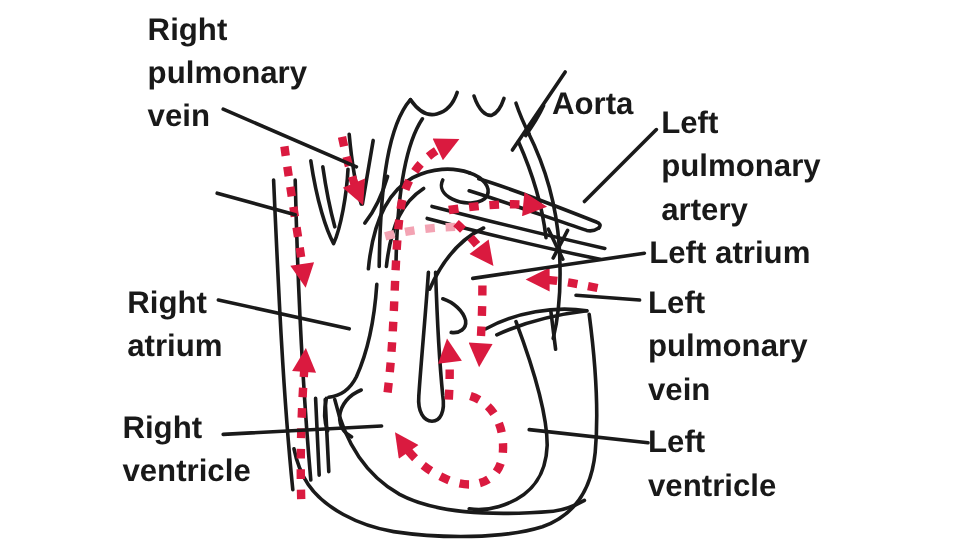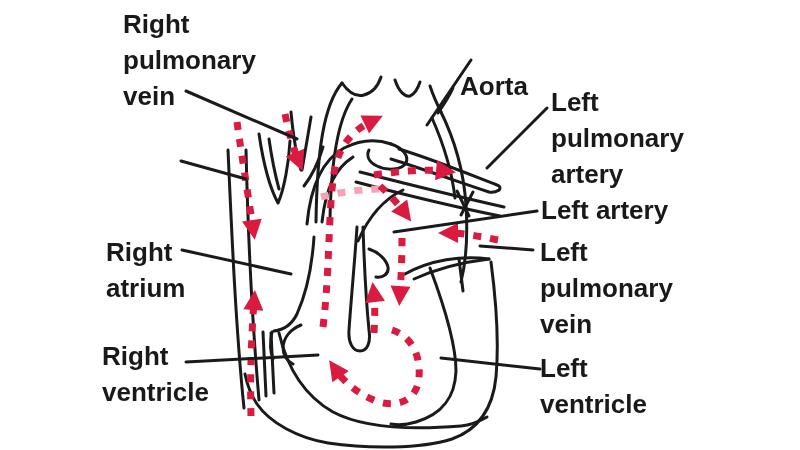--- a/index.html
+++ b/index.html
@@ -122,19 +122,19 @@
 pulmonary
 vein</div>
   <div class="lbl" data-name="label-right-atrium">Right
 atrium</div>
   <div class="lbl" data-name="label-right-ventricle">Right
 ventricle</div>
   <div class="lbl" data-name="label-aorta">Aorta</div>
   <div class="lbl" data-name="label-left-pulmonary-artery">Left
 pulmonary
 artery</div>
-  <div class="lbl" data-name="label-left-atrium">Left artery</div>
+  <div class="lbl" data-name="label-left-atrium">Left atrium</div>
   <div class="lbl" data-name="label-left-pulmonary-vein">Left
 pulmonary
 vein</div>
   <div class="lbl" data-name="label-left-ventricle">Left
 ventricle</div>
 </div>
 
 </body></html>

